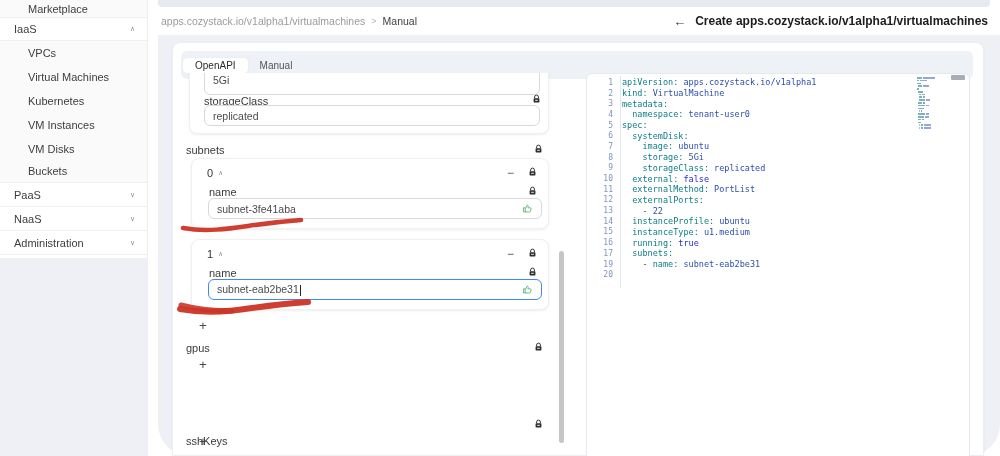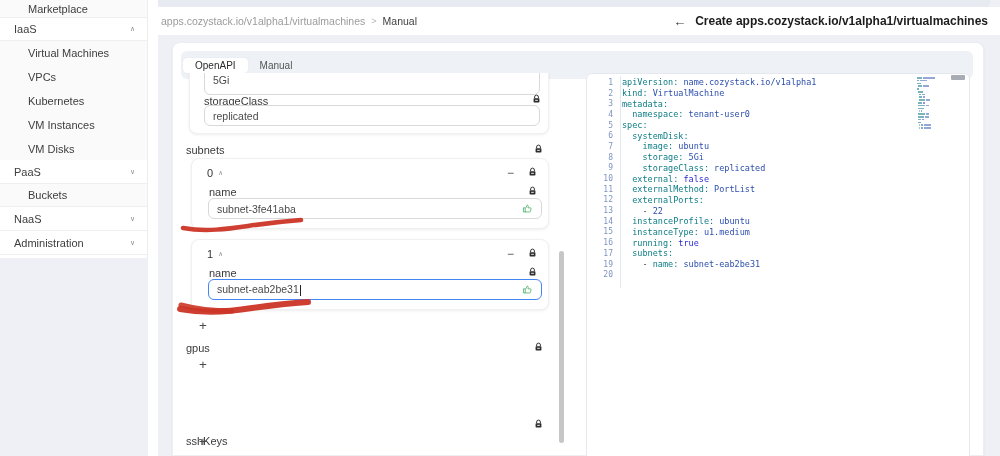--- a/index.html
+++ b/index.html
@@ -9,21 +9,21 @@
   
   .sidebar{position:absolute;left:0;top:0;width:148px;height:258px;background:#ffffff;border-right:1px solid #ededed;box-sizing:border-box;}
   .side-fill{position:absolute;left:0;top:258px;width:148px;height:198px;background:#eef0f5;}
   .srow{position:relative;display:flex;align-items:center;font-size:11px;color:#3d3d3d;box-sizing:border-box;cursor:pointer;}
   .srow .chev{position:absolute;right:12px;font-size:7px;color:#8c8c8c;}
   .r-sub{padding-left:28px;background:#fafafa;}
   .r-top{padding-left:14px;background:#ffffff;}
   .bb{border-bottom:1px solid #efefef;}
 
   
-  .content{position:absolute;left:158px;top:0;width:842px;height:456px;background:#eef0f5;}
+  .content{position:absolute;left:158px;top:0;width:842px;height:456px;background:#eef0f5;border-radius:32px;}
   .topstrip{position:absolute;left:0;top:0;width:832px;height:7px;background:#e7eaf0;border-radius:0 0 4px 4px;}
   .pagehead{position:absolute;left:0;top:7px;width:842px;height:28px;background:#ffffff;display:flex;align-items:center;justify-content:space-between;box-sizing:border-box;padding:0 12px 0 3px;}
   .crumbs{display:flex;align-items:center;gap:6px;font-size:10.5px;}
   .crumb-path{color:#9b9b9b;cursor:pointer;}
   .crumb-sep{color:#b5b5b5;font-size:9px;}
   .crumb-cur{color:#3f3f3f;}
   .createhead{display:flex;align-items:center;gap:9px;}
   .backarrow{font-size:13px;color:#333;cursor:pointer;}
   .createtitle{font-size:12px;font-weight:bold;color:#1c1c1c;}
 
@@ -78,40 +78,40 @@
 
   <nav class="sidebar">
     <div class="srow r-sub bb" style="height:18px;">
       <span>Marketplace</span>
     </div>
     <div class="srow r-top bb" style="height:23px;">
       <span>IaaS</span>
       <span class="chev">∧</span>
     </div>
     <div class="srow r-sub" style="height:24px;">
+      <span>VPCs</span>
+    </div>
+    <div class="srow r-sub" style="height:24px;">
       <span>Virtual Machines</span>
-    </div>
-    <div class="srow r-sub" style="height:24px;">
-      <span>VPCs</span>
     </div>
     <div class="srow r-sub" style="height:24px;">
       <span>Kubernetes</span>
     </div>
     <div class="srow r-sub" style="height:24px;">
       <span>VM Instances</span>
     </div>
     <div class="srow r-sub" style="height:23px;">
       <span>VM Disks</span>
+    </div>
+    <div class="srow r-sub bb" style="height:23px;">
+      <span>Buckets</span>
     </div>
     <div class="srow r-top bb" style="height:24px;">
       <span>PaaS</span>
       <span class="chev">∨</span>
-    </div>
-    <div class="srow r-sub bb" style="height:23px;">
-      <span>Buckets</span>
     </div>
     <div class="srow r-top bb" style="height:24px;">
       <span>NaaS</span>
       <span class="chev">∨</span>
     </div>
     <div class="srow r-top bb" style="height:24px;">
       <span>Administration</span>
       <span class="chev">∨</span>
     </div>
   </nav>
@@ -253,21 +253,21 @@
         <div class="plus" style="left:18px;top:362px;">+</div>
       </div>
 
       <div class="scrollthumb"></div>
 
       <div class="editor">
         <div class="gutterline"></div>
         <div class="codelines">
             <div class="cl">
               <span class="ln">1</span>
-              <span class="lc"><span class="tk-k">apiVersion:</span><span class="tk-v"> name.cozystack.io/v1alpha1</span></span>
+              <span class="lc"><span class="tk-k">apiVersion:</span><span class="tk-v"> apps.cozystack.io/v1alpha1</span></span>
             </div>
             <div class="cl">
               <span class="ln">2</span>
               <span class="lc"><span class="tk-k">kind:</span><span class="tk-v"> VirtualMachine</span></span>
             </div>
             <div class="cl">
               <span class="ln">3</span>
               <span class="lc"><span class="tk-k">metadata:</span></span>
             </div>
             <div class="cl">

